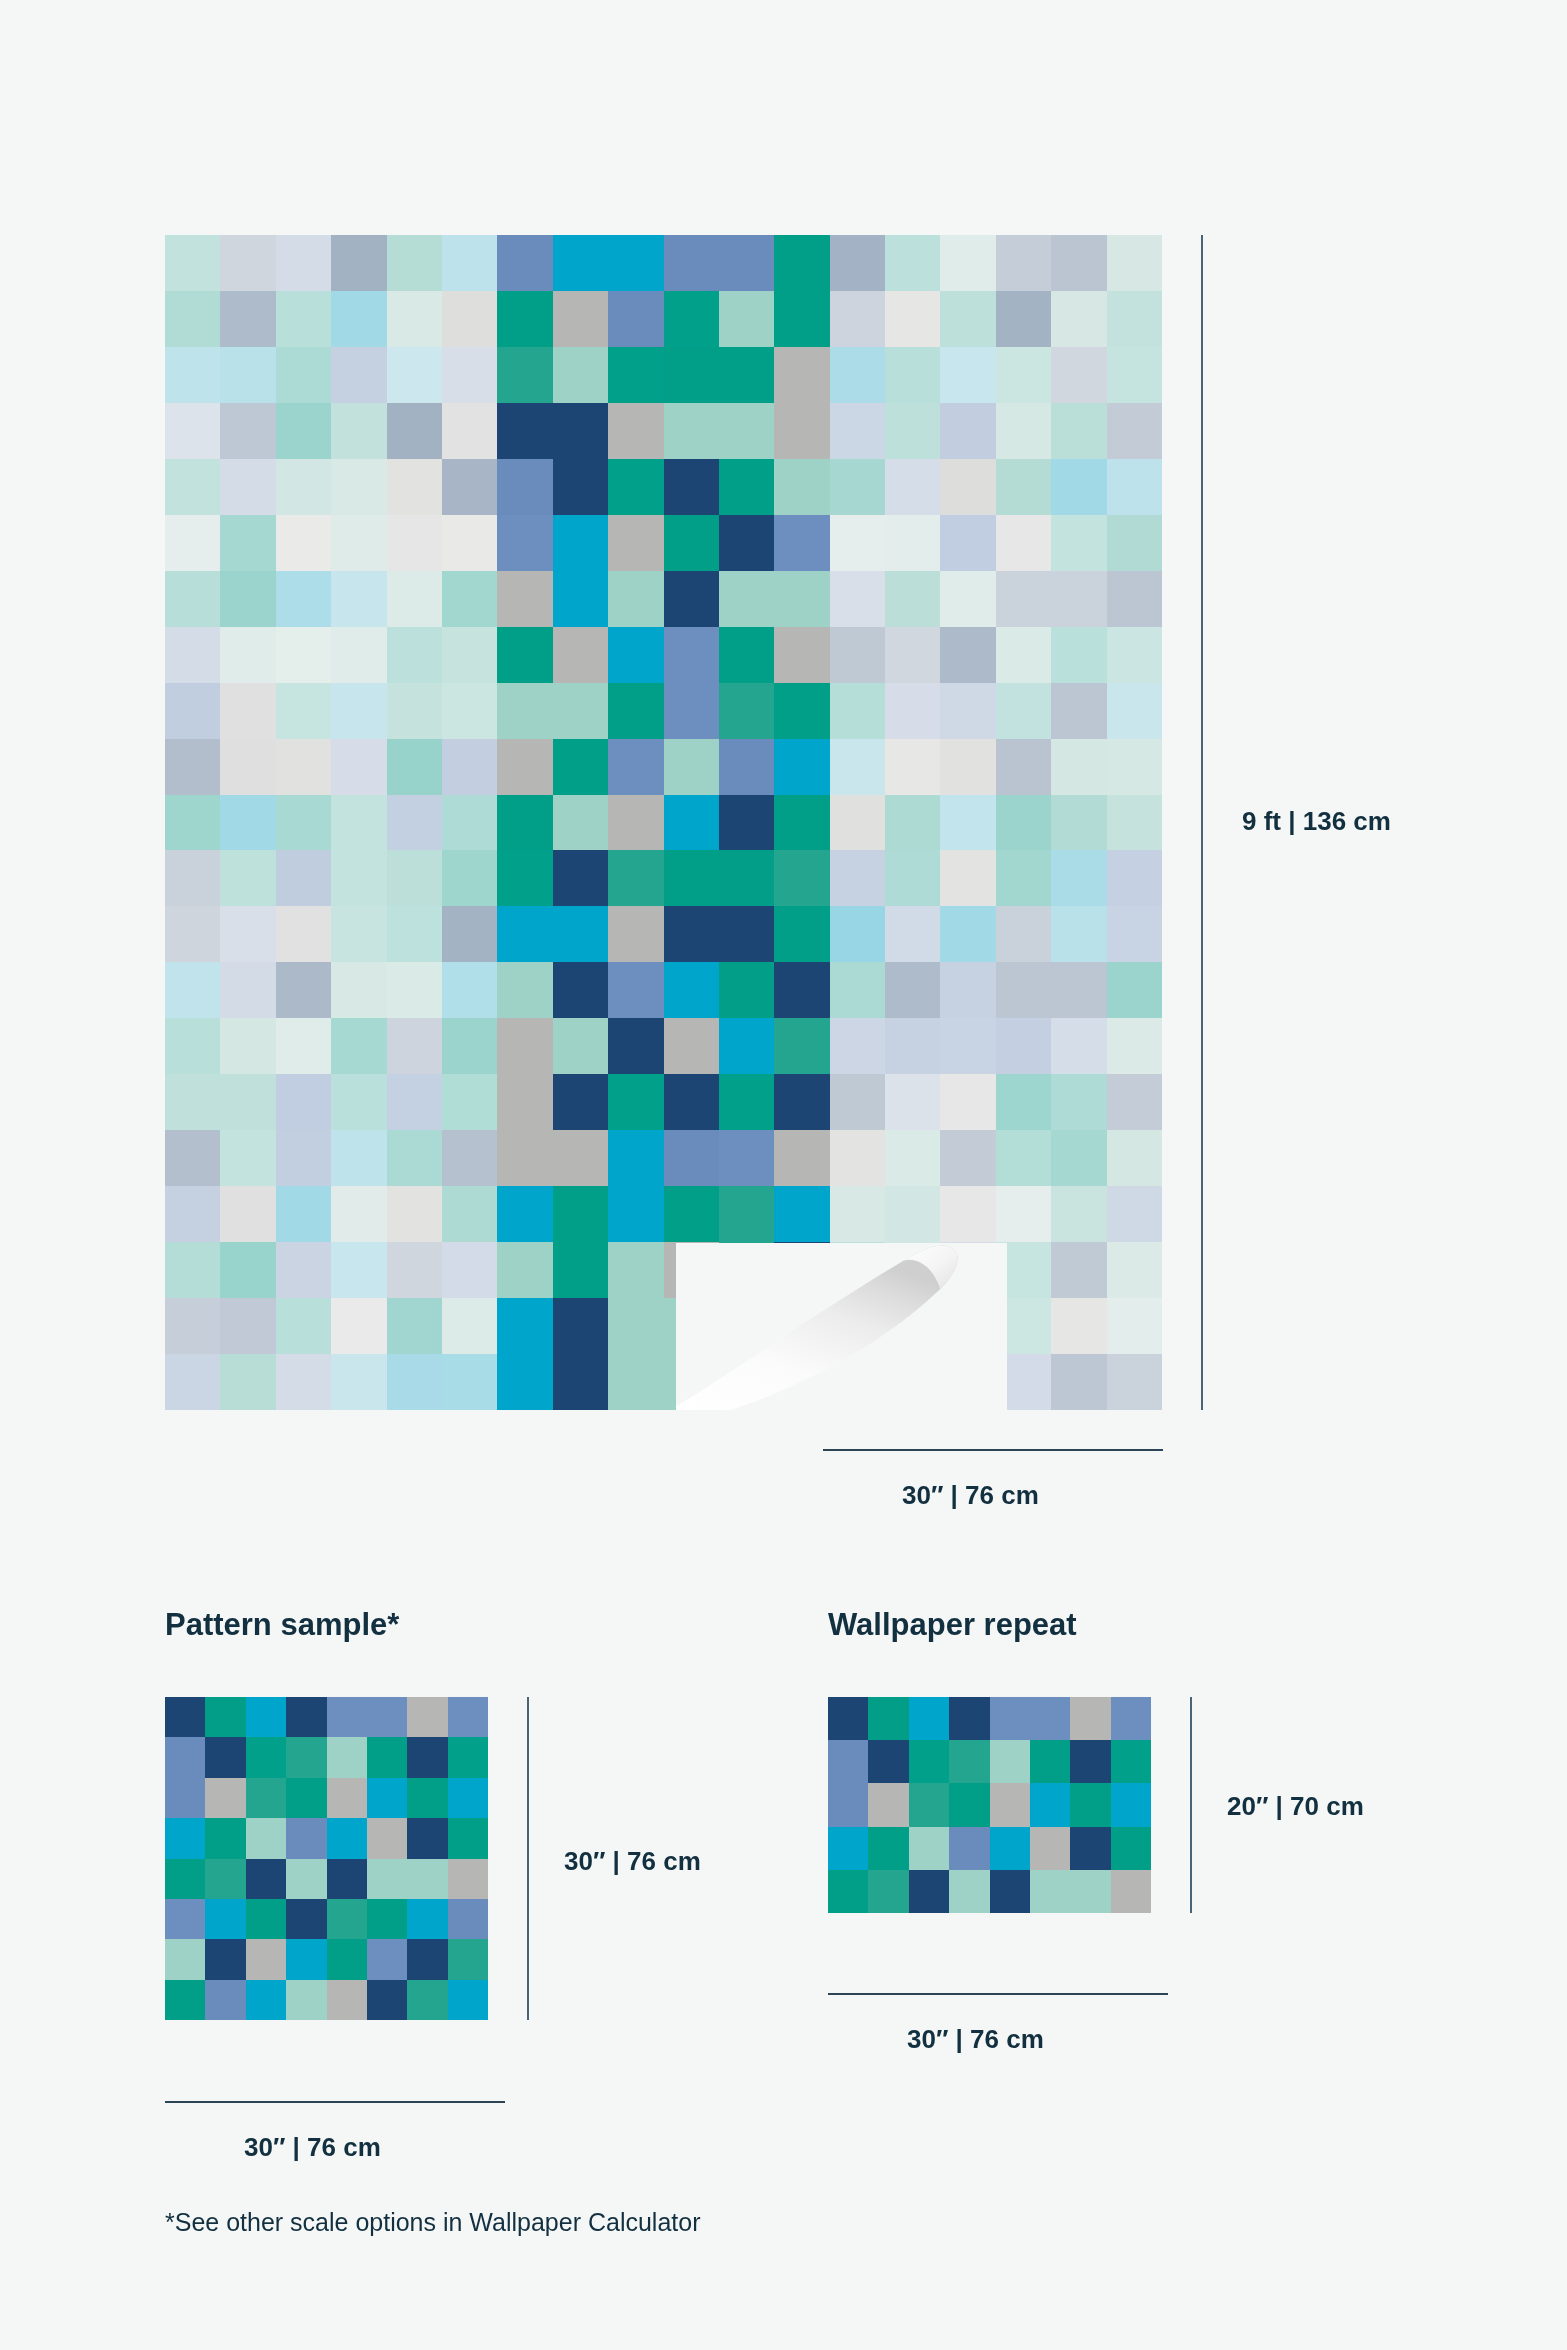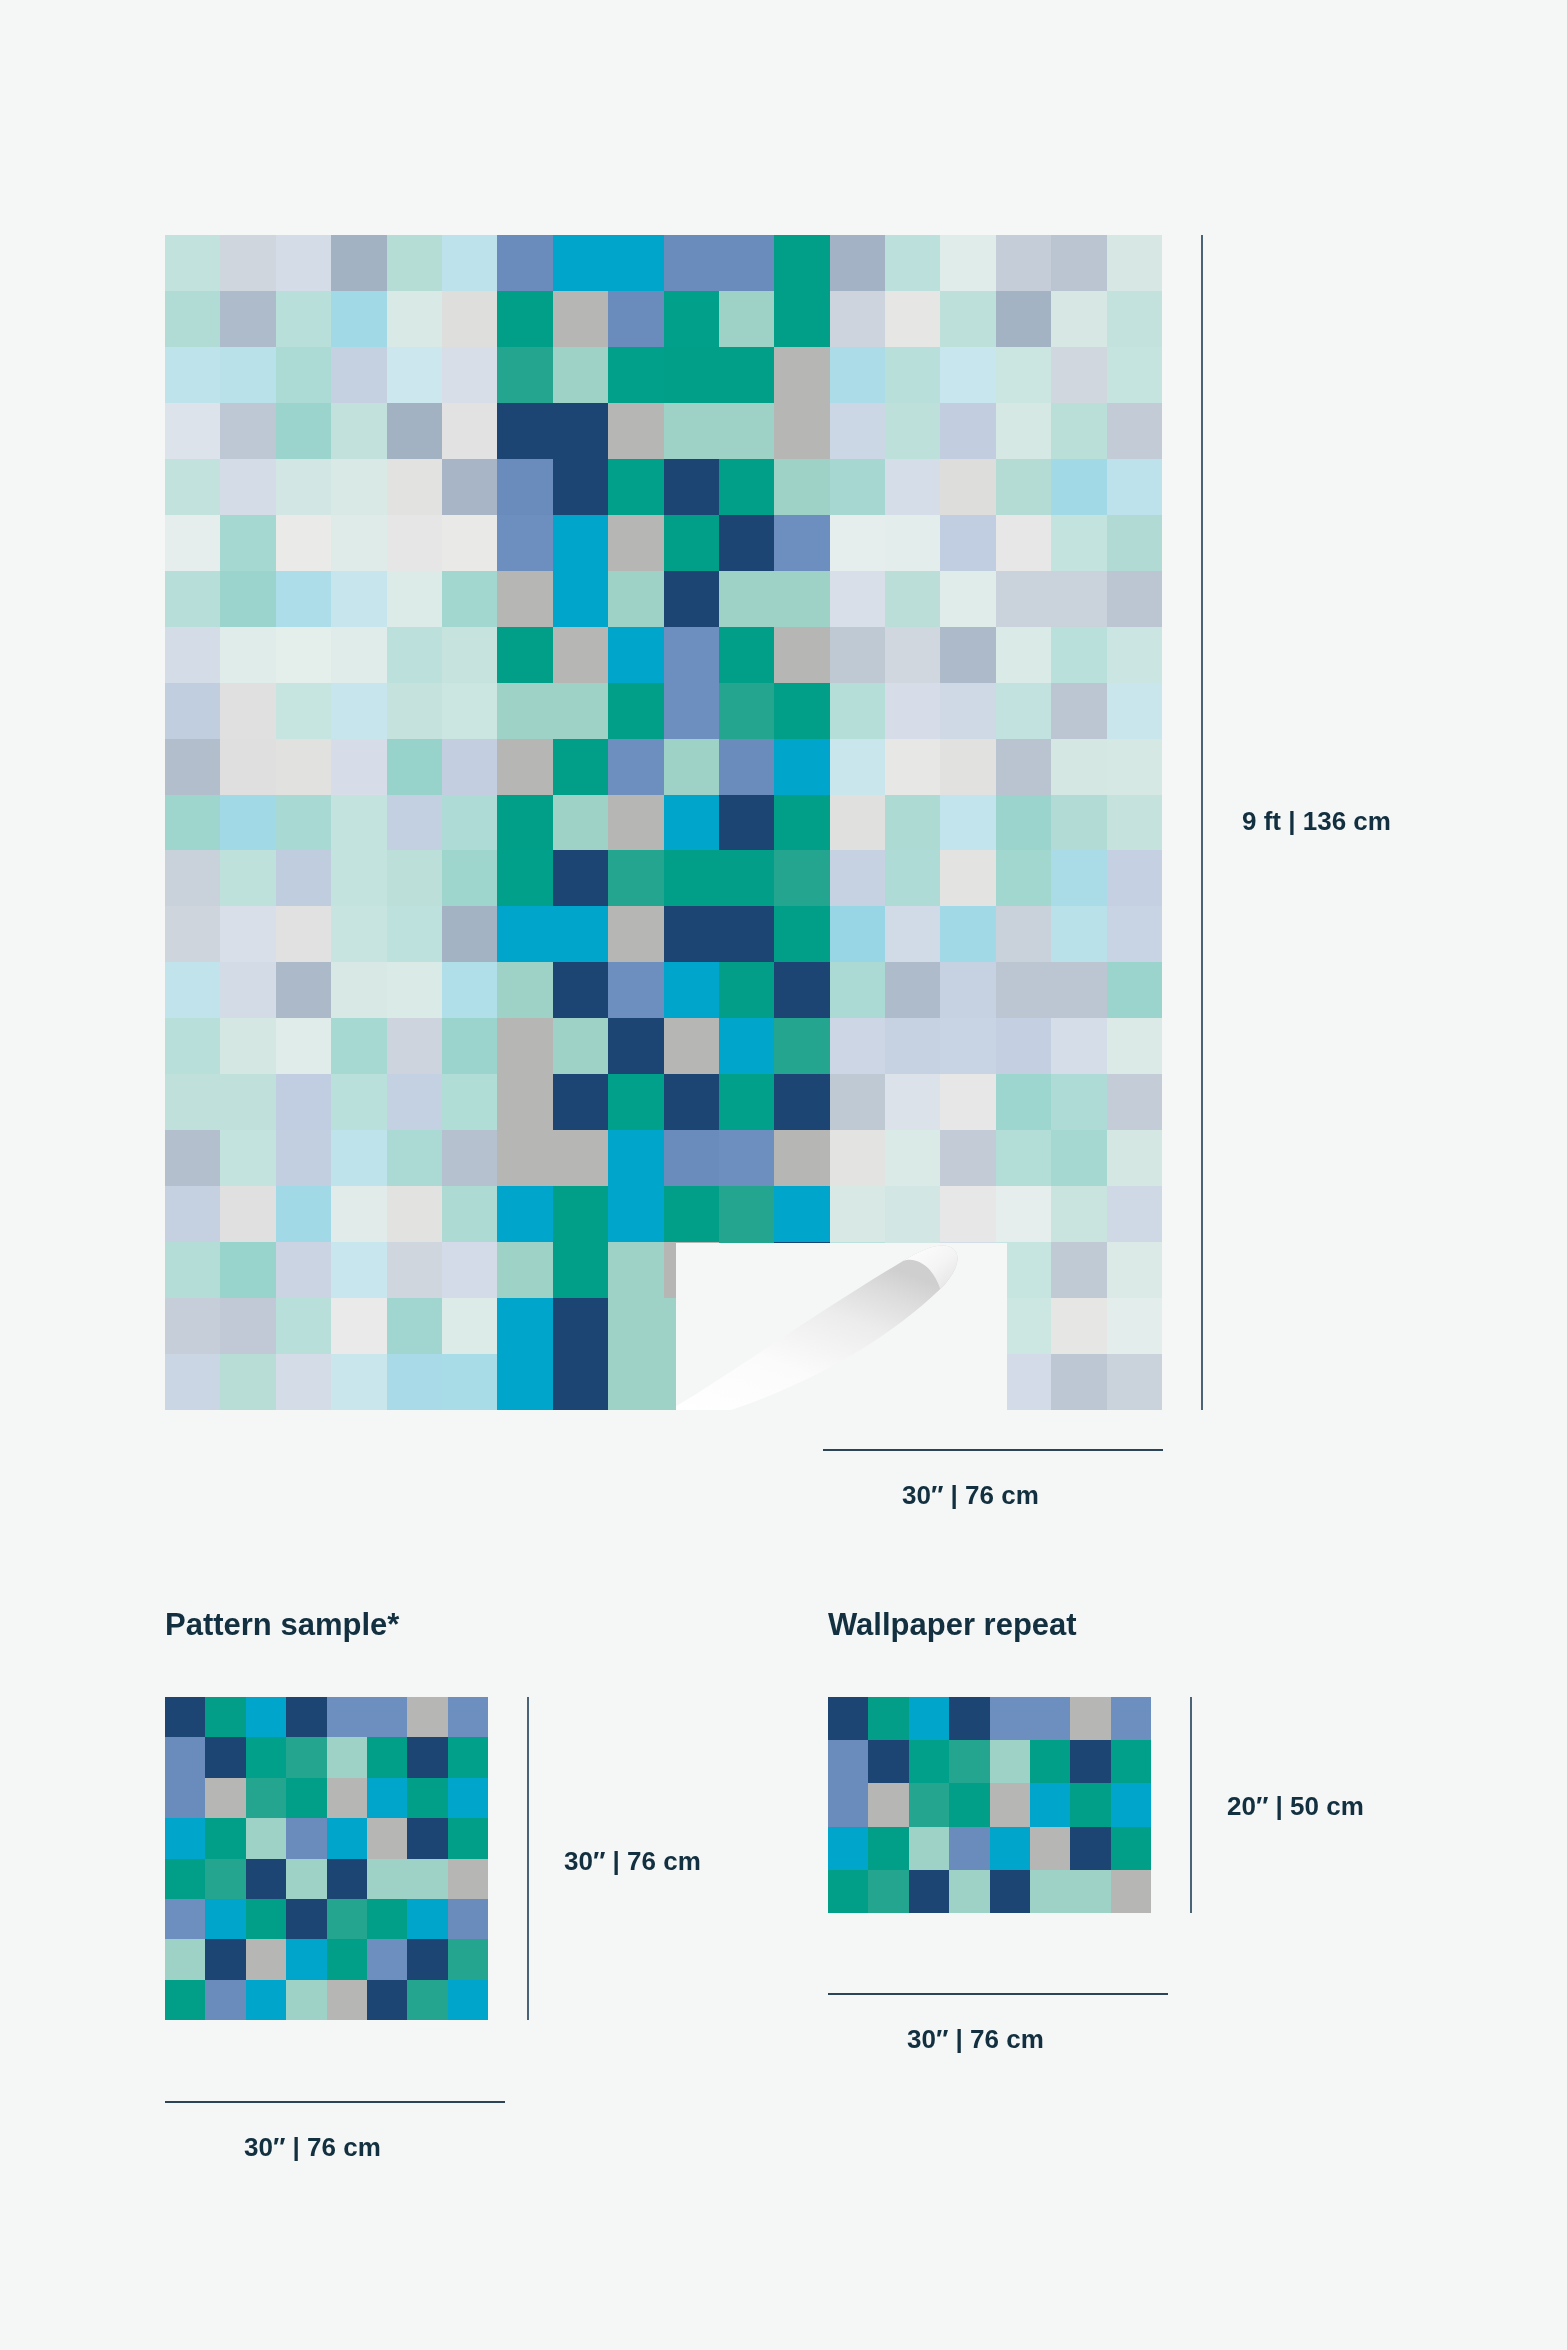--- a/index.html
+++ b/index.html
@@ -671,20 +671,21 @@
         <div style="background: rgb(29, 69, 115);"></div>
         <div style="background: rgb(158, 210, 198);"></div>
         <div style="background: rgb(29, 69, 115);"></div>
         <div style="background: rgb(158, 210, 198);"></div>
         <div style="background: rgb(158, 210, 198);"></div>
         <div style="background: rgb(182, 182, 180);"></div>
       </div>
   </div>
 
   <div class="vline" style="left:1190px; top:1697px; height:216px;"></div>
-  <div class="measure-label" style="left:1227px; top:1791px;">20″ | 50 cm</div>
+  <div class="measure-label" style="left:1227px; top:1791px;">20″ | 70 cm</div>
 
   <div class="hline" style="left:828px; top:1993px; width:340px;"></div>
   <div class="measure-label" style="left:907px; top:2024px;">30″ | 76 cm</div>
 
+  <div class="footnote">*See other scale options in Wallpaper Calculator</div>
 
 </div>
 
 
 </body></html>

